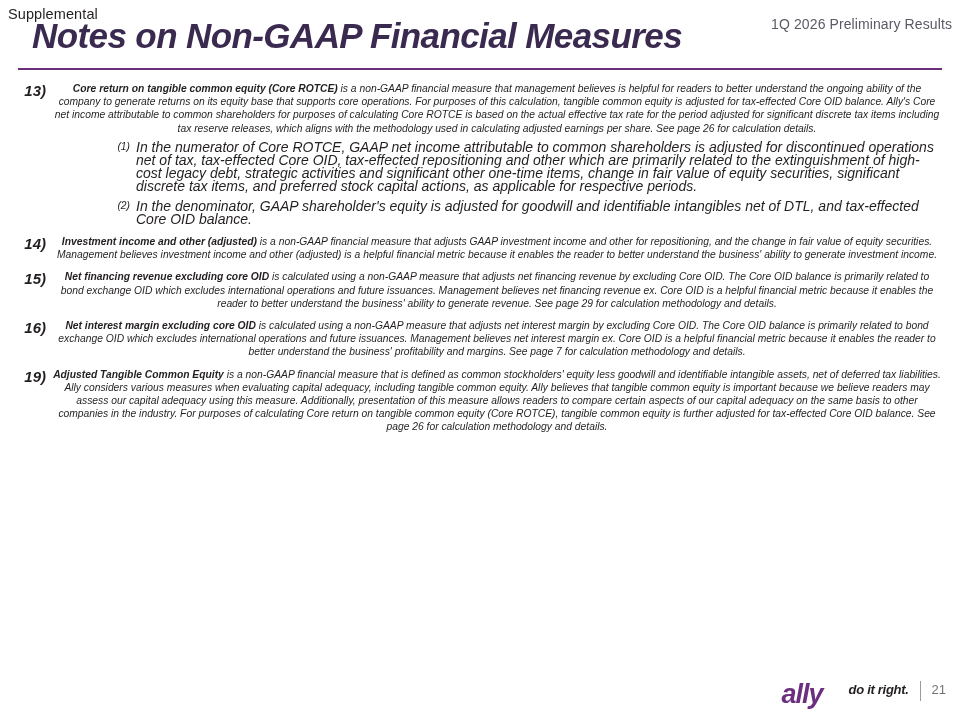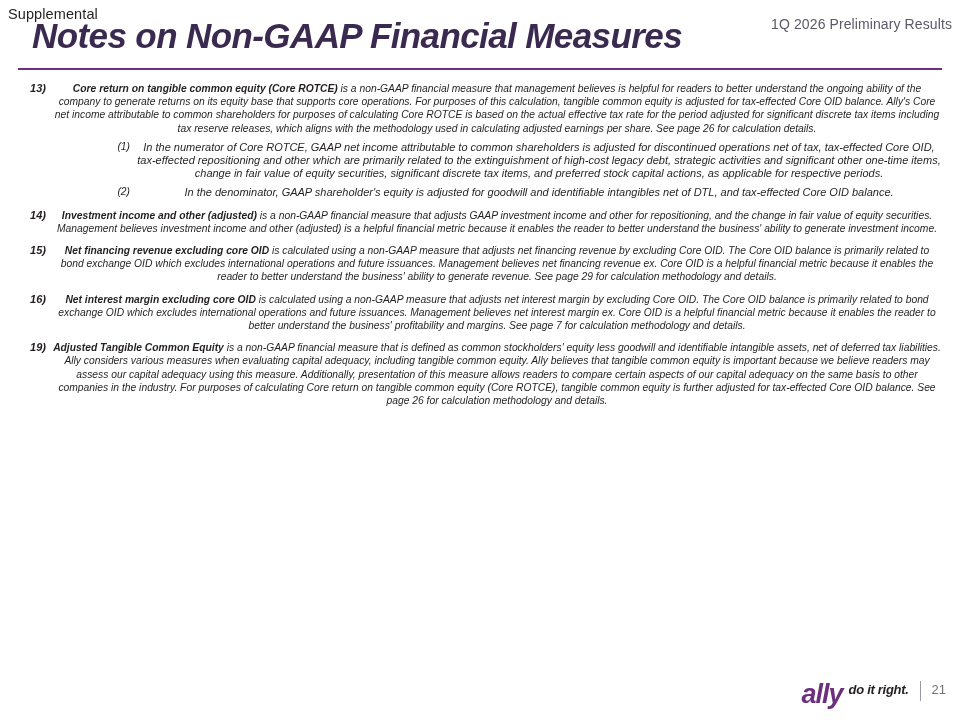--- a/index.html
+++ b/index.html
@@ -76,21 +76,21 @@
     position: relative;
     margin-bottom: 9px;
     padding-left: 34px;
   }
   .note .num {
     position: absolute;
     left: 0;
     top: 0;
     width: 28px;
     text-align: right;
-    font-size: 11px;
+    font-size: 15px;
     font-weight: bold;
     font-style: italic;
     color: #231f20;
   }
   .note .txt {
     font-size: 10.3px;
     font-style: italic;
     line-height: 13.2px;
     color: #231f20;
     text-align: center;
@@ -111,25 +111,24 @@
     position: absolute;
     left: 0;
     top: 0;
     width: 20px;
     text-align: right;
     font-size: 10.3px;
     font-style: italic;
     color: #231f20;
   }
   .subitem .st {
-    font-size: 11px;
+    font-size: 14px;
     font-style: italic;
     line-height: 13.2px;
     color: #231f20;
-    text-align: center;
   }
 
   
   .footer {
     position: absolute;
     right: 14px;
     bottom: 12px;
     display: flex;
     align-items: flex-start;
     gap: 6px;
@@ -142,20 +141,21 @@
     letter-spacing: -1px;
     line-height: 1;
   }
   .tagline {
     font-size: 13px;
     font-weight: bold;
     font-style: italic;
     color: #231f20;
     letter-spacing: -0.3px;
     line-height: 1.35;
+    margin-left: 20px;
   }
   .divider {
     width: 1px;
     height: 20px;
     background: #9a9aa5;
     margin: 0 5px 1px 5px;
   }
   .pagenum {
     font-size: 13px;
     color: #737373;

